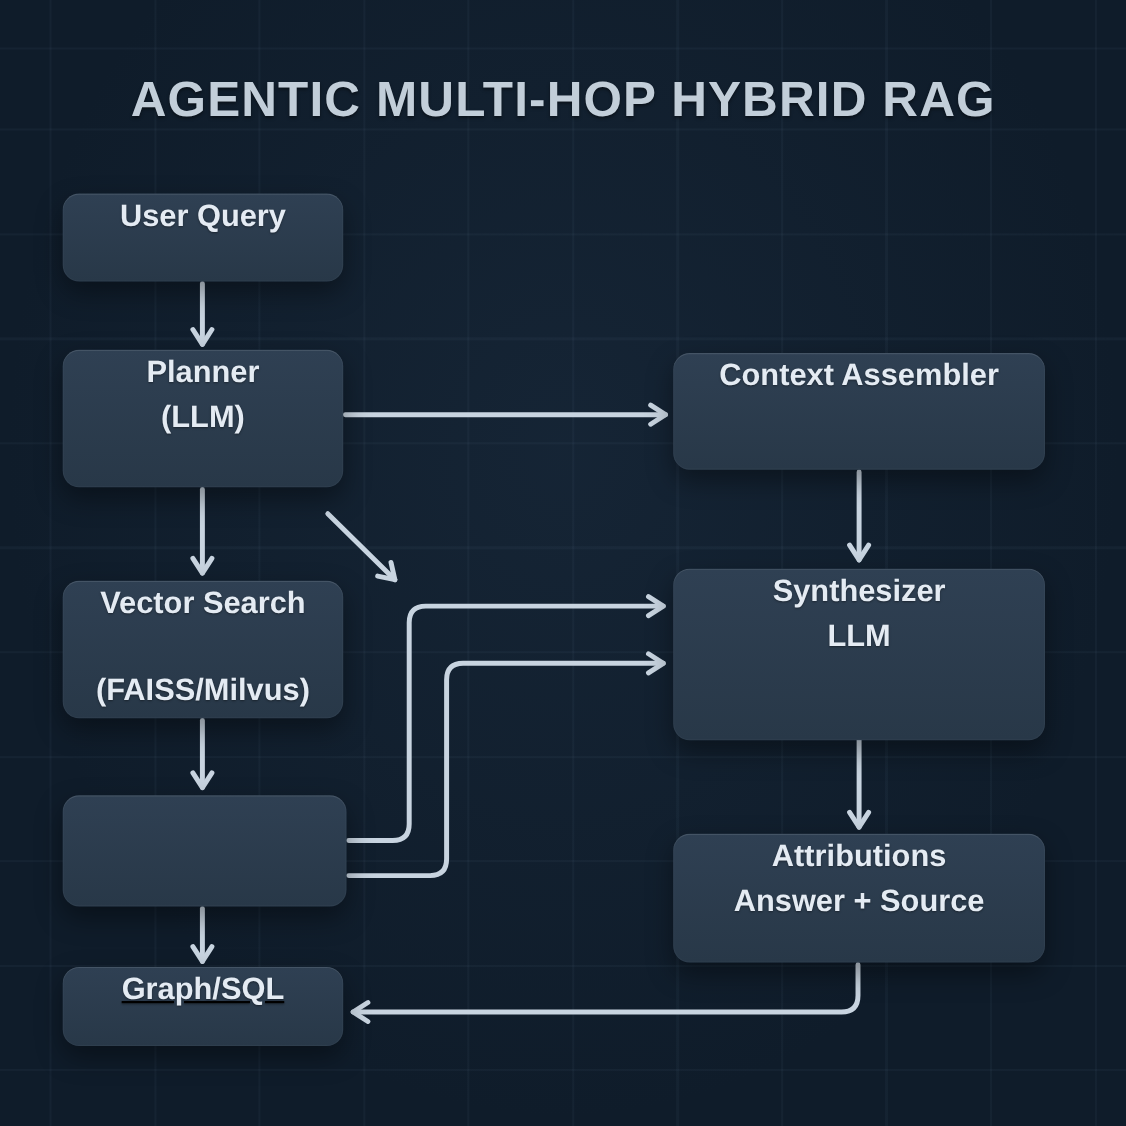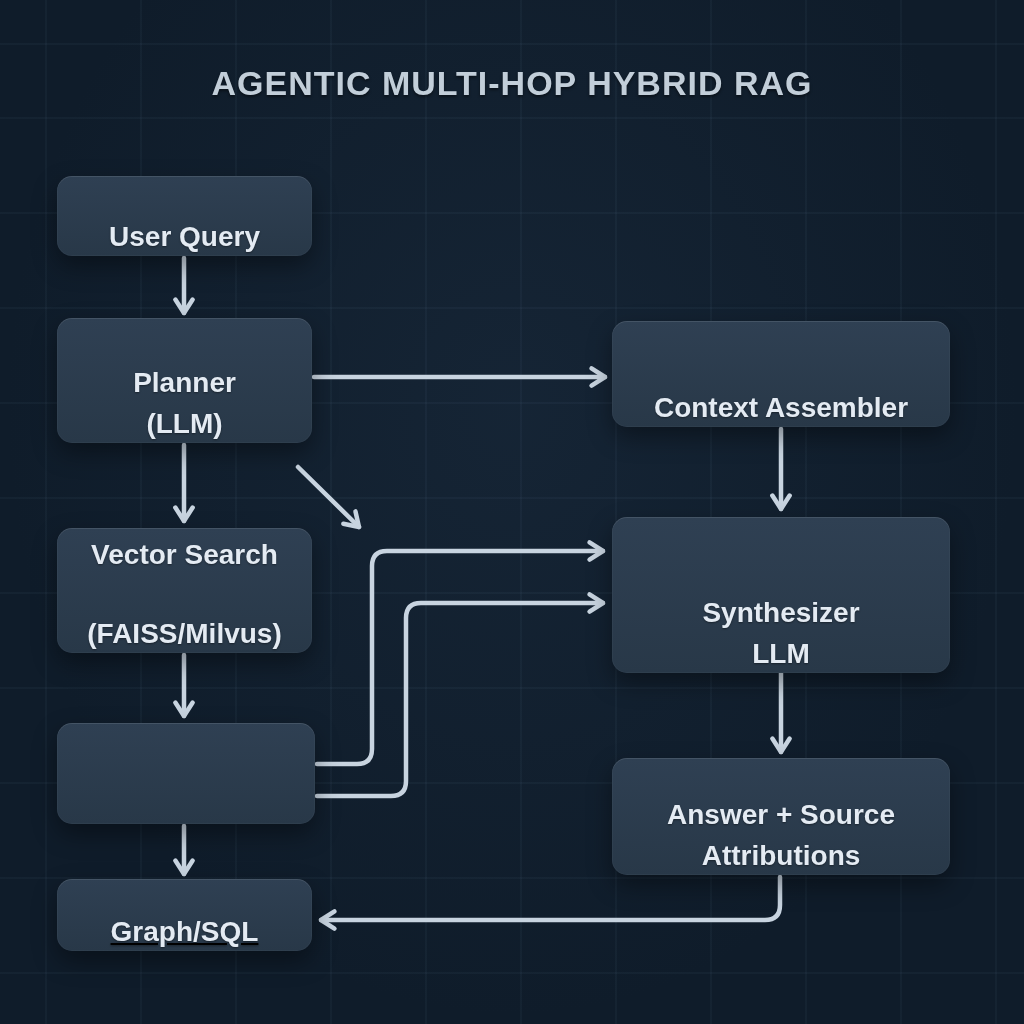--- a/index.html
+++ b/index.html
@@ -21,21 +21,21 @@
       repeating-linear-gradient(0deg,  rgba(150,185,220,0.045) 0 2px, transparent 2px 95px),
       repeating-linear-gradient(90deg, rgba(150,185,220,0.045) 0 2px, transparent 2px 95px);
     background-position: 45px 45px;
     pointer-events: none;
   }
   .title {
     position: absolute;
     left: 0; right: 0; top: 64px;
     margin: 0;
     text-align: center;
-    font-size: 34px;
+    font-size: 45px;
     font-weight: 800;
     letter-spacing: 1px;
     color: #c2ced9;
     text-shadow: 0 2px 3px rgba(0,0,0,0.45);
   }
   .edges-layer {
     position: absolute; inset: 0;
     width: 1024px; height: 1024px;
   }
   .edges-layer path {
@@ -43,21 +43,21 @@
     stroke-width: 4.5;
     stroke-linecap: round;
     stroke-linejoin: round;
   }
   .node {
     position: absolute;
     box-sizing: border-box;
     display: flex;
     flex-direction: column;
     align-items: center;
-    justify-content: flex-end;
+    justify-content: flex-start;
     gap: 2px;
     border-radius: 15px;
     background: linear-gradient(180deg, #2f4053 0%, #283848 100%);
     box-shadow: inset 0 1px 0 rgba(255,255,255,0.08),
                 inset 0 0 0 1px rgba(255,255,255,0.03),
                 0 10px 24px rgba(0,0,0,0.38);
     text-align: center;
   }
   .node-line {
     font-size: 28px;
@@ -139,20 +139,20 @@
         <div class="node-line">Vector Search</div>
         <div class="node-line">(FAISS/Milvus)</div>
       </div>
       <div class="node" style="left: 612px; top: 517px; width: 338px; height: 156px;">
         <div class="node-line">Synthesizer</div>
         <div class="node-line">LLM</div>
       </div>
       <div class="node" style="left: 57px; top: 723px; width: 258px; height: 101px;">
       </div>
       <div class="node" style="left: 612px; top: 758px; width: 338px; height: 117px;">
+        <div class="node-line">Attributions</div>
         <div class="node-line">Answer + Source</div>
-        <div class="node-line">Attributions</div>
       </div>
       <div class="node" style="left: 57px; top: 879px; width: 255px; height: 72px; text-decoration: underline;">
         <div class="node-line">Graph/SQL</div>
       </div>
     </div>
 </div>
 
 </body></html>

